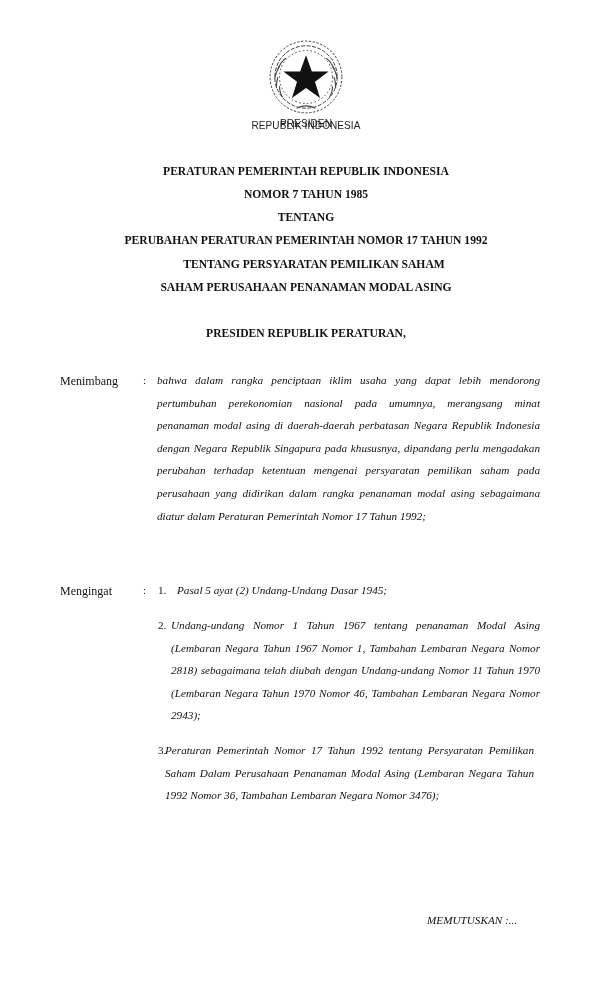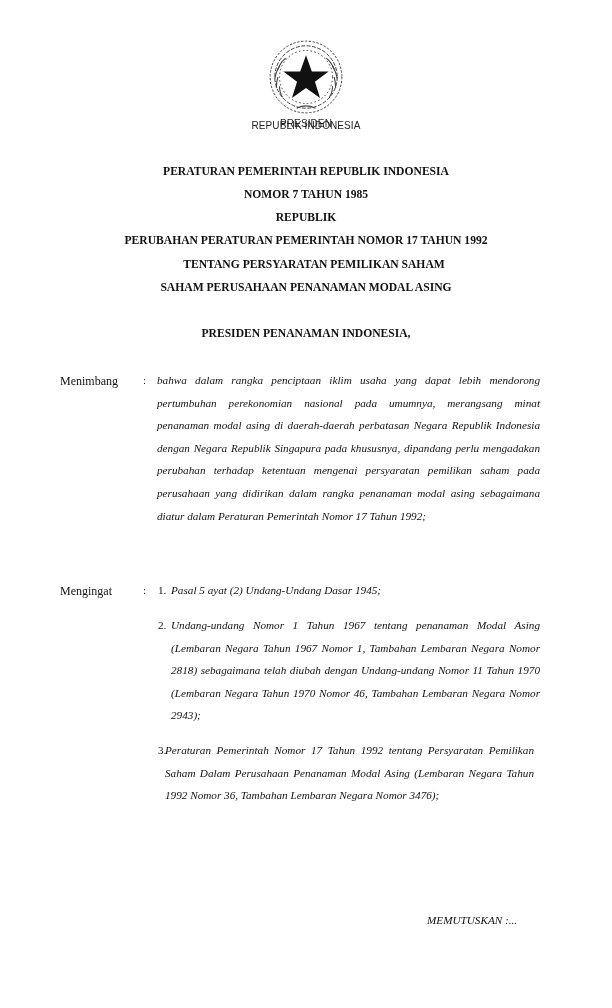--- a/index.html
+++ b/index.html
@@ -48,35 +48,35 @@
       <path d="M80 76 Q84 70 84 62"></path>
     <path d="M38 90 Q50 84 62 90"></path>
   </g>
   <polygon points="50,22 57.5,43 79,43 61.5,56 68,77 50,64 32,77 38.5,56 21,43 42.5,43" fill="#111"></polygon>
 </svg>
 <div class="emblem-caption cap1">PRESIDEN</div>
 <div class="emblem-caption cap2">REPUBLIK INDONESIA</div>
 
 <div class="title-line" style="top:165px">PERATURAN PEMERINTAH REPUBLIK INDONESIA</div>
 <div class="title-line" style="top:188px">NOMOR 7 TAHUN 1985</div>
-<div class="title-line" style="top:211px">REPUBLIK</div>
+<div class="title-line" style="top:211px">TENTANG</div>
 <div class="title-line" style="top:234px">PERUBAHAN PERATURAN PEMERINTAH NOMOR 17 TAHUN 1992</div>
 <div class="title-line" style="top:258px; left:8px">TENTANG PERSYARATAN PEMILIKAN SAHAM</div>
 <div class="title-line" style="top:281px">SAHAM PERUSAHAAN PENANAMAN MODAL ASING</div>
-<div class="title-line" style="top:327px">PRESIDEN PENANAMAN INDONESIA,</div>
+<div class="title-line" style="top:327px">PRESIDEN REPUBLIK PERATURAN,</div>
 
 <div class="label" style="top:374px">Menimbang</div>
 <div class="colon" style="top:374px">:</div>
 <div class="para" style="left:157px; top:369px; width:383px">bahwa dalam rangka penciptaan iklim usaha yang dapat lebih mendorong pertumbuhan perekonomian nasional pada umumnya, merangsang minat penanaman modal asing di daerah-daerah perbatasan Negara Republik Indonesia dengan Negara Republik Singapura pada khususnya, dipandang perlu mengadakan perubahan terhadap ketentuan mengenai persyaratan pemilikan saham pada perusahaan yang didirikan dalam rangka penanaman modal asing sebagaimana diatur dalam Peraturan Pemerintah Nomor 17 Tahun 1992;</div>
 
 <div class="label" style="top:584px">Mengingat</div>
 <div class="colon" style="top:584px">:</div>
 
 <div class="num" style="top:584px">1.</div>
-<div class="para" style="left:171px; top:579px; width:369px">Pasal 5 ayat (2) Undang-Undang Dasar 1945;</div>
+<div class="para" style="left:177px; top:579px; width:369px">Pasal 5 ayat (2) Undang-Undang Dasar 1945;</div>
 
 <div class="num" style="top:619px">2.</div>
 <div class="para" style="left:171px; top:614px; width:369px">Undang-undang Nomor 1 Tahun 1967 tentang penanaman Modal Asing (Lembaran Negara Tahun 1967 Nomor 1, Tambahan Lembaran Negara Nomor 2818) sebagaimana telah diubah dengan Undang-undang Nomor 11 Tahun 1970 (Lembaran Negara Tahun 1970 Nomor 46, Tambahan Lembaran Negara Nomor 2943);</div>
 
 <div class="num" style="top:744px">3.</div>
 <div class="para" style="left:165px; top:739px; width:369px">Peraturan Pemerintah Nomor 17 Tahun 1992 tentang Persyaratan Pemilikan Saham Dalam Perusahaan Penanaman Modal Asing (Lembaran Negara Tahun 1992 Nomor 36, Tambahan Lembaran Negara Nomor 3476);</div>
 
 <div class="footer">MEMUTUSKAN :...</div>
 
 </body></html>

